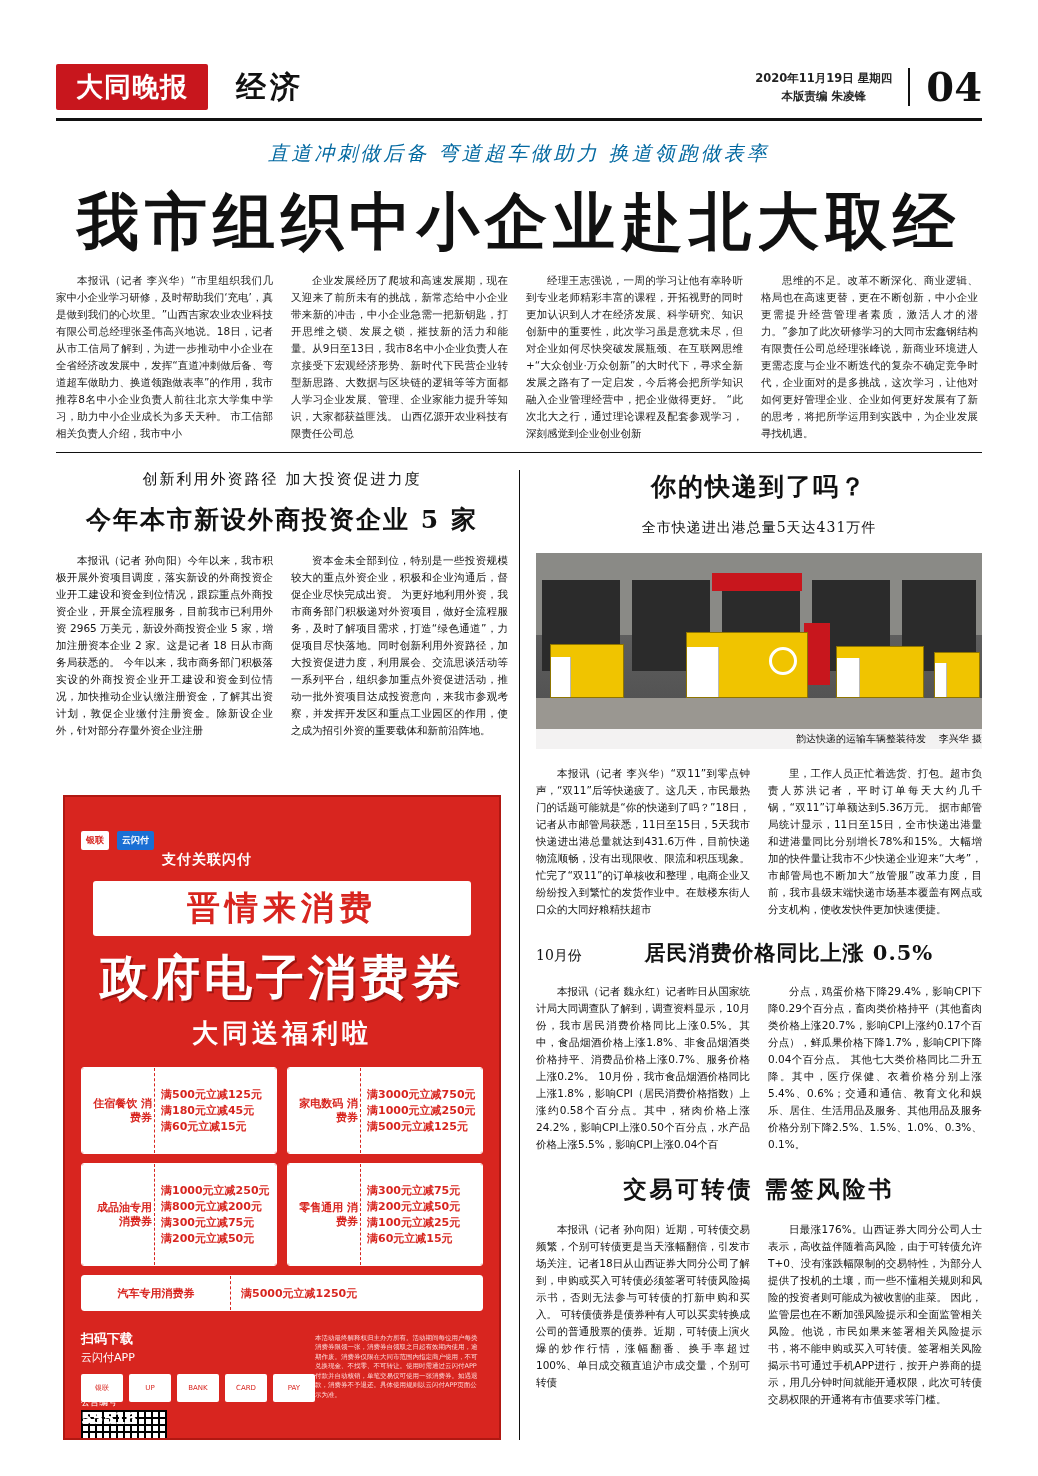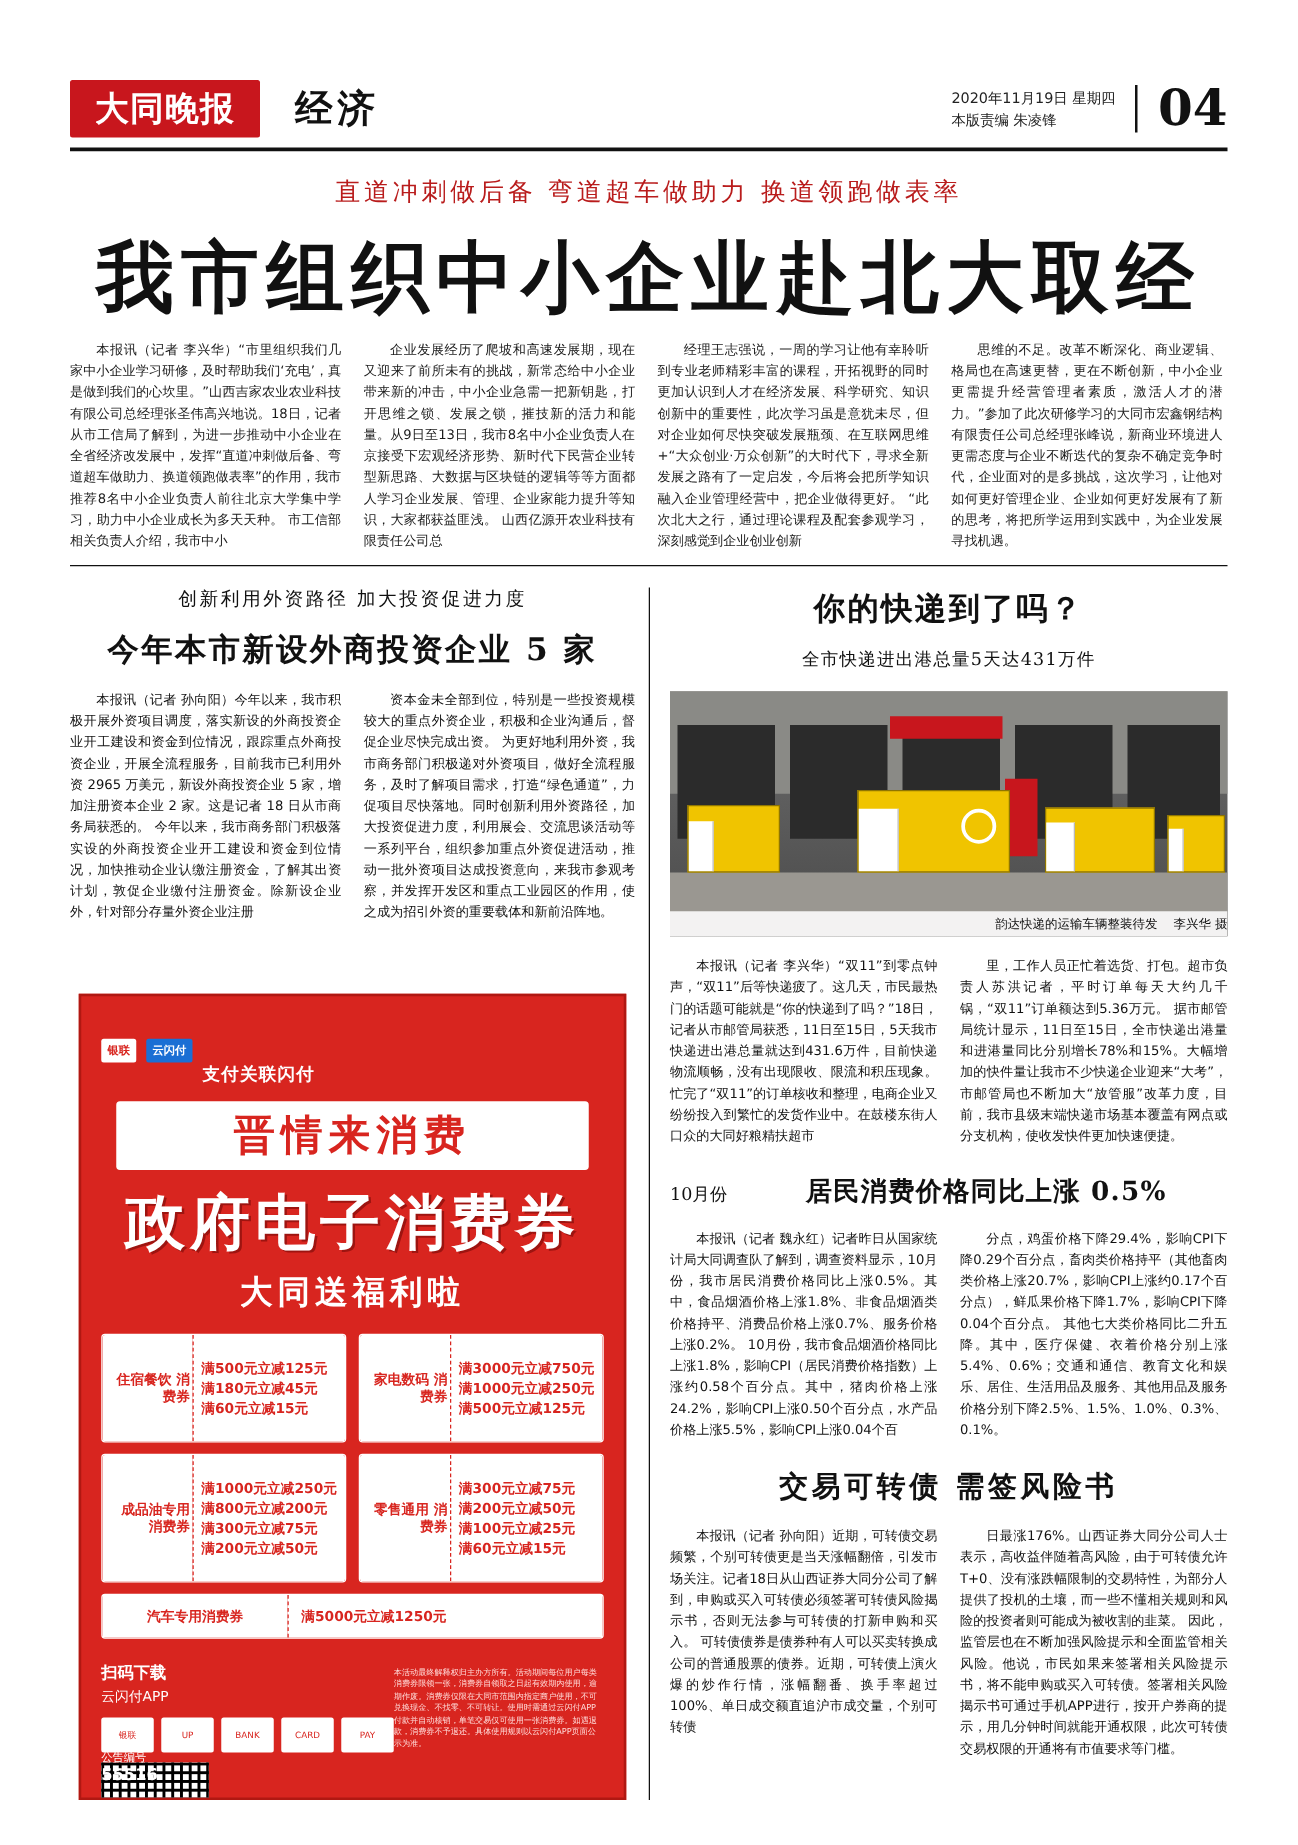--- a/index.html
+++ b/index.html
@@ -27,33 +27,34 @@
     border-radius:2px;
   }
   .section-name {
     margin-left:28px;
     font-family:"DejaVu Serif","Liberation Serif",serif;
     font-weight:bold; font-size:30px; letter-spacing:4px;
   }
   .masthead-right {
     margin-left:auto; display:flex; align-items:center; gap:16px;
   }
-  .mh-meta { text-align:left; font-size:11.5px; line-height:1.6; color:#222; }
+  .mh-meta { text-align:center; font-size:11.5px; line-height:1.6; color:#222;font-weight:bold; }
   .mh-rule { width:2px; height:38px; background:#111; }
   .page-num {
     font-family:"DejaVu Serif","Liberation Serif",serif;
     font-weight:bold; font-size:40px; line-height:1;
   }
 
   
   .kicker {
     position:absolute; left:56px; top:140px; width:926px;
     text-align:center; font-size:20px; letter-spacing:3px;
     font-family:"DejaVu Serif","Liberation Serif",serif;
-    color:#b91c1c;
+    color:#0369a1;
+    font-style:italic;
   }
   .headline {
     position:absolute; left:56px; top:180px; width:926px;
     text-align:center;
     font-family:"DejaVu Serif","Liberation Serif",serif;
     font-weight:bold; font-size:62px; letter-spacing:6px;
     color:#111;
   }
 
   
@@ -149,21 +150,21 @@
   .bank-chip { background:#fff; color:#d8251f; font-size:7px; padding:4px 4px; border-radius:2px; width:34px; height:20px; display:flex; align-items:center; justify-content:center; }
   .qr {
     width:86px; height:86px; background:#fff; margin-top:8px;
     background-image:
       linear-gradient(90deg,#000 2px,transparent 2px),
       linear-gradient(#000 2px,transparent 2px);
     background-size:7px 7px;
   }
   .ad-fine { flex:1; font-size:6.5px; line-height:1.45; color:#ffd9d7; padding-top:4px; }
   .ad-foot { position:absolute; left:16px; bottom:10px; font-size:9px; }
-  .ad-foot b { display:block; font-size:13px; }
+  .ad-foot b { display:block; font-size:16px; }
 
   
   .right-pkg { position:absolute; left:536px; top:470px; width:446px; }
   .r-headline {
     text-align:center; font-family:"DejaVu Serif","Liberation Serif",serif;
     font-weight:bold; font-size:25px; letter-spacing:2px;
   }
   .r-sub {
     text-align:center; font-size:14px; margin-top:16px; letter-spacing:1px;
     font-family:"DejaVu Serif","Liberation Serif",serif;

